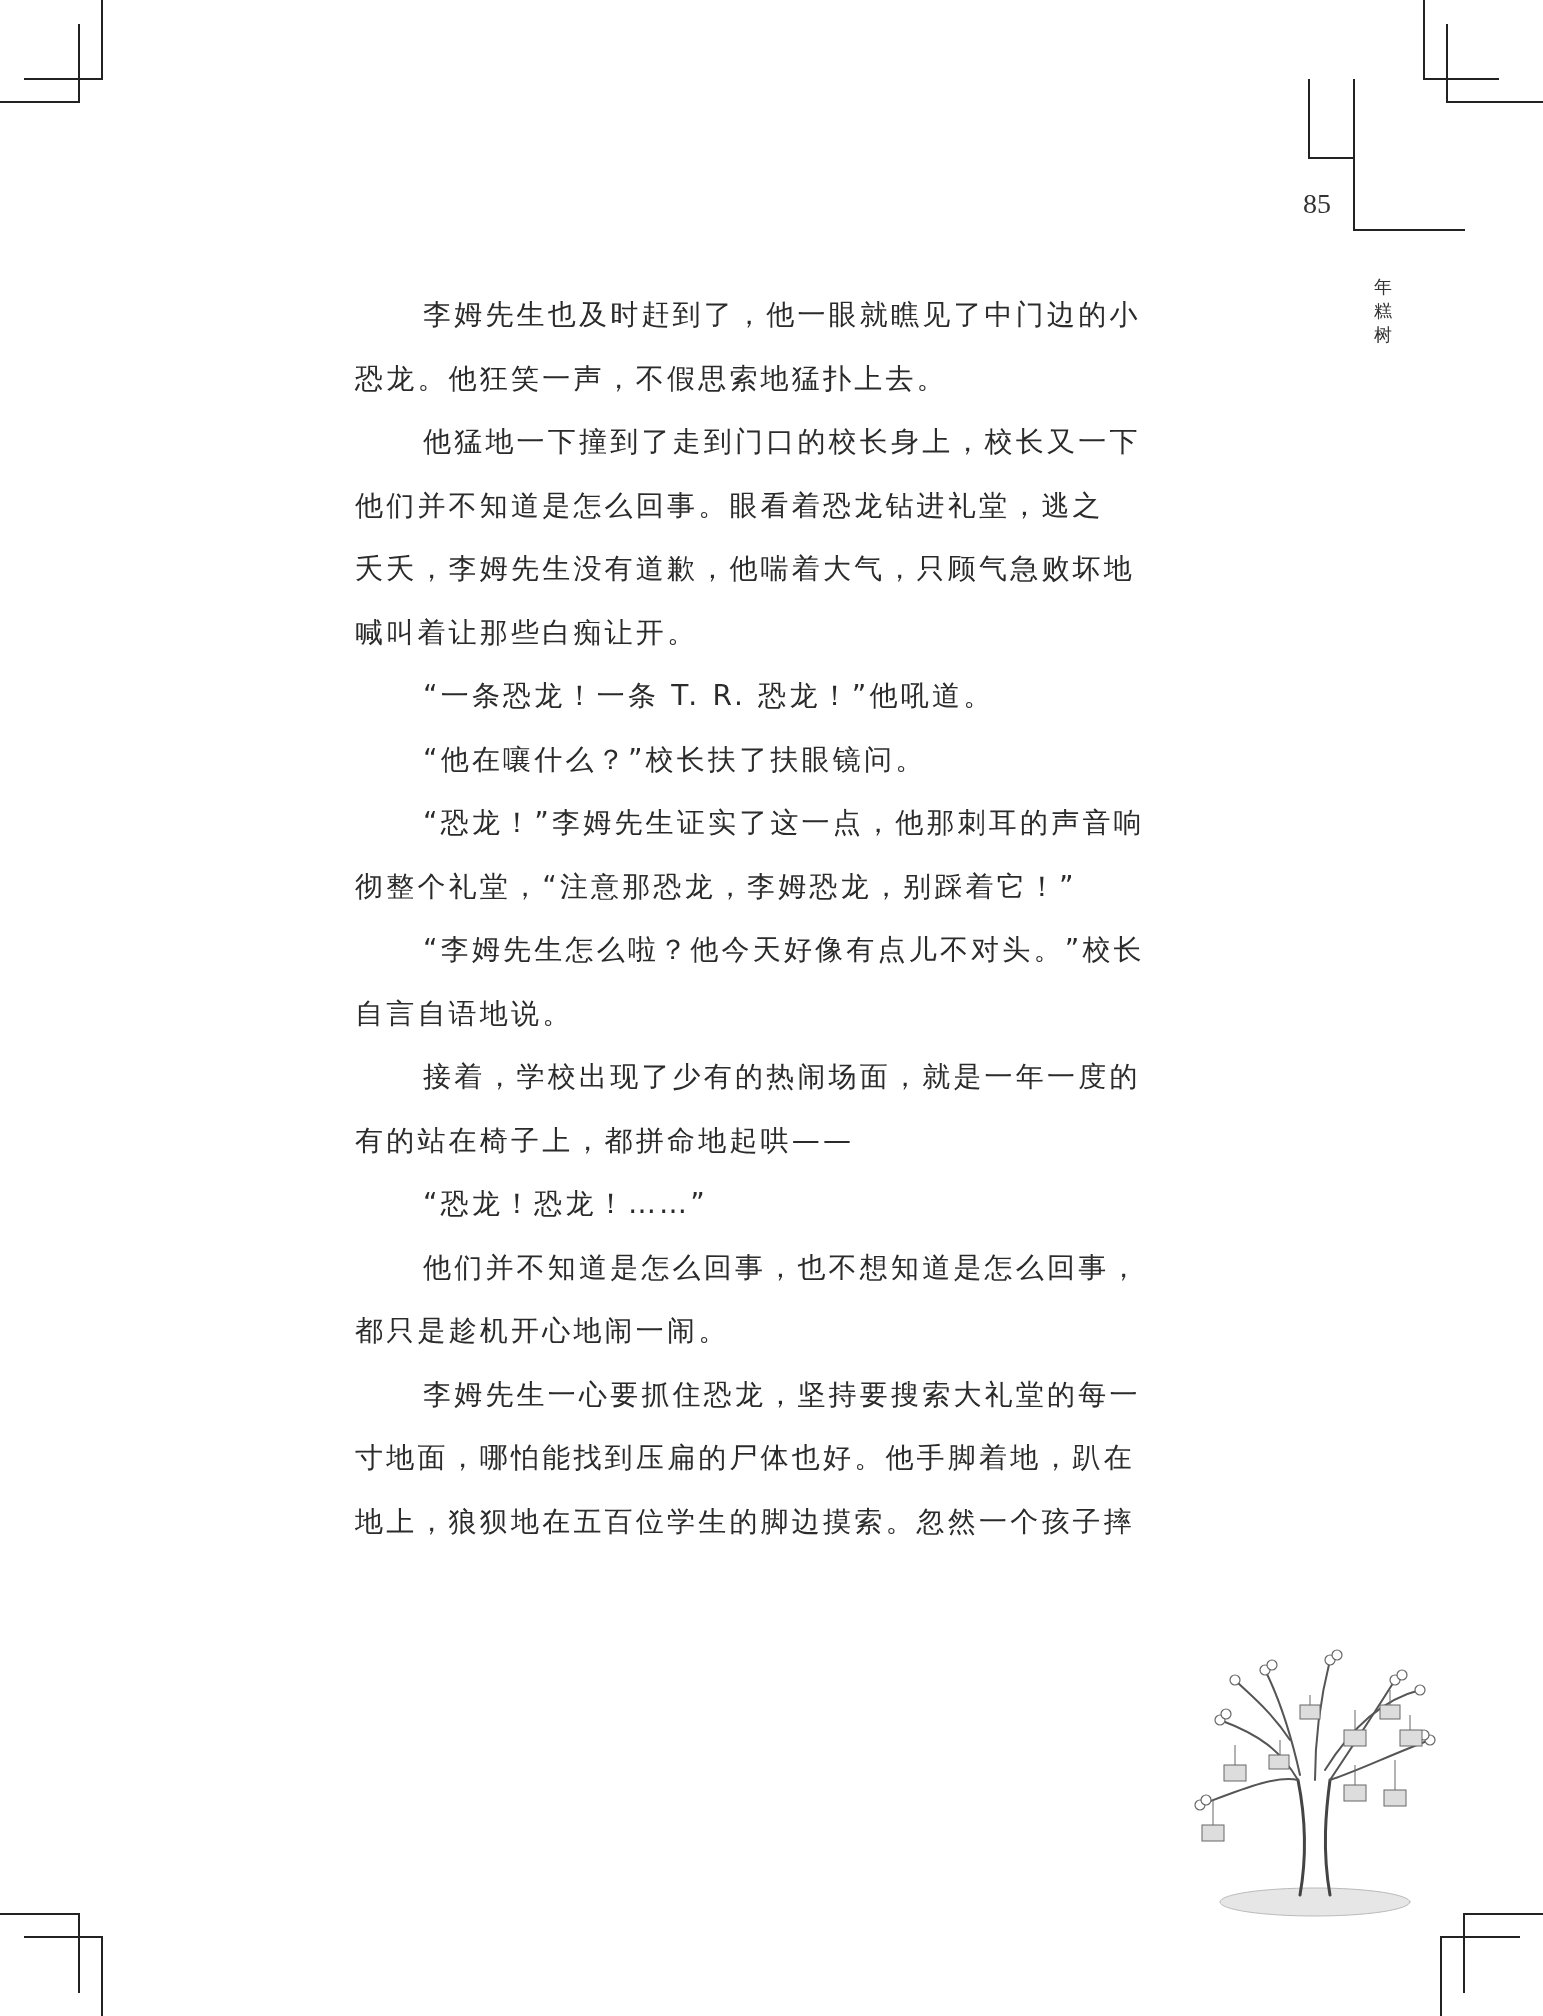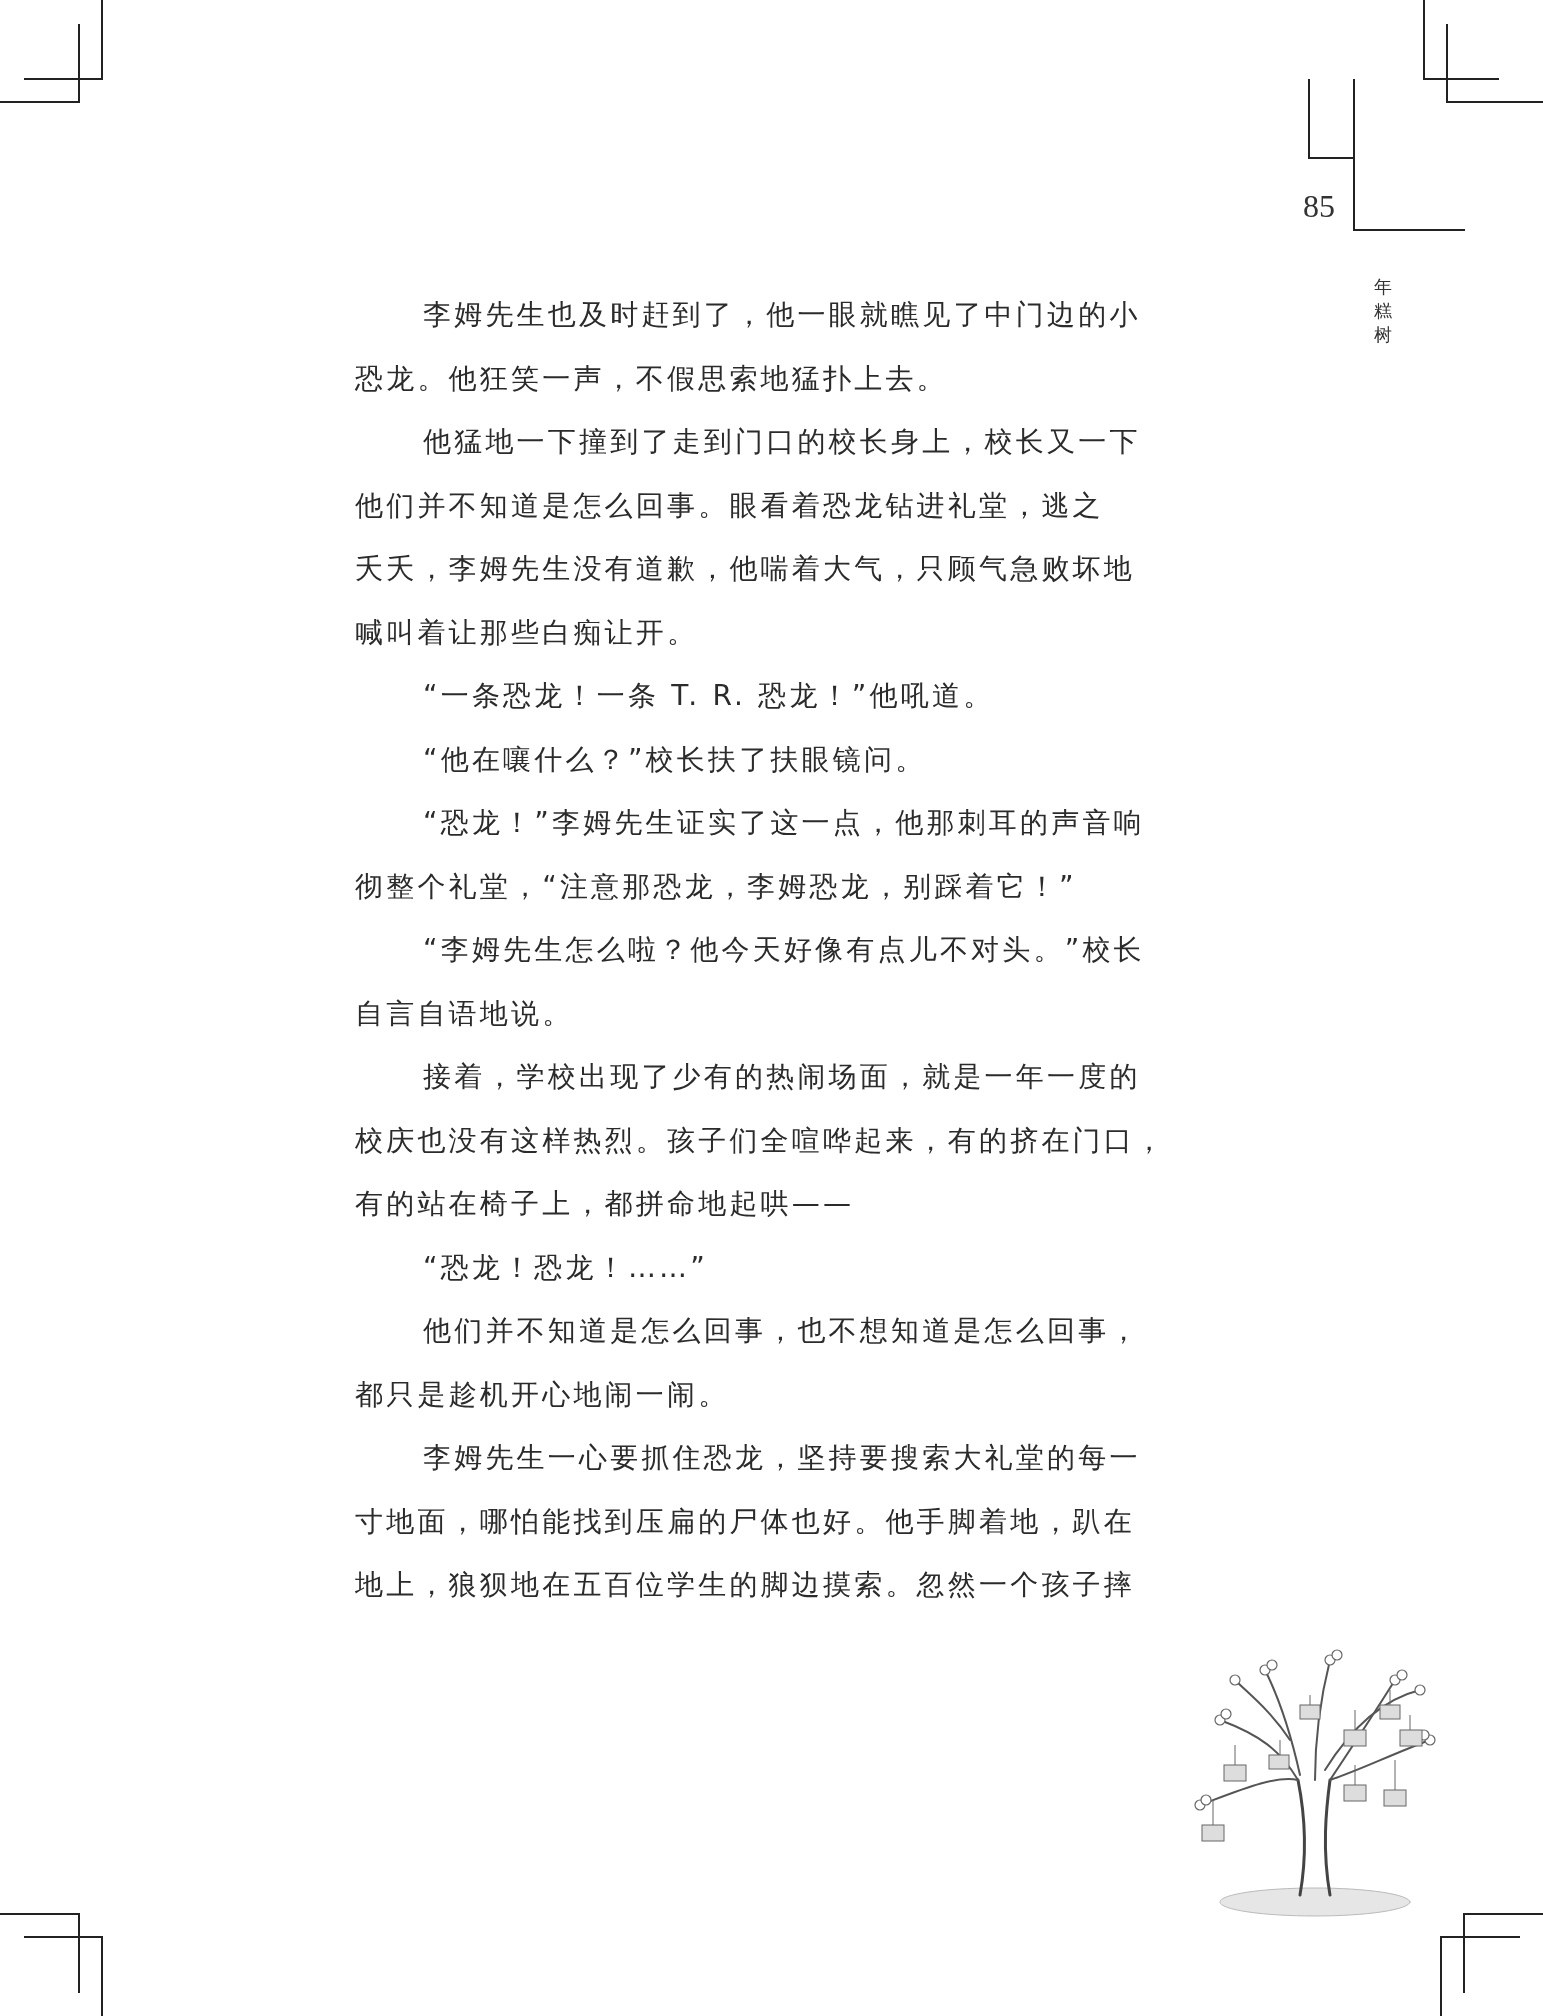--- a/index.html
+++ b/index.html
@@ -2,21 +2,21 @@
 <html><head>
 <meta charset="utf-8">
 <style>
   html, body { margin: 0; padding: 0; background: #ffffff; }
   body { width: 1543px; height: 2016px; position: relative; overflow: hidden;
          font-family: "DejaVu Sans", "Liberation Sans", sans-serif; color: #2a2a2a; }
   .crop { position: absolute; background: #222; }
   .h { height: 2px; }
   .v { width: 2px; }
   .pagenum { position: absolute; left: 1303px; top: 188px; font-family: "Liberation Serif", "DejaVu Serif", serif;
-             font-size: 32px; color: #333; letter-spacing: 0px; }
+             font-size: 28px; color: #333; letter-spacing: 0px; }
   .running-title { position: absolute; left: 1371px; top: 275px; width: 24px; font-size: 18px;
                    line-height: 24px; color: #333; text-align: center; }
   .running-title span { display: block; }
   .body-text { position: absolute; left: 355px; top: 290px; width: 860px; }
   .line { height: 63.5px; font-size: 28px; line-height: 50px; white-space: nowrap; letter-spacing: 3.2px; color: #2b2b2b; }
   .indent { padding-left: 68px; }
   .tree { position: absolute; left: 1180px; top: 1640px; width: 270px; height: 280px; }
 </style>
 </head>
 <body>
@@ -61,21 +61,20 @@
     <div class="line">他们并不知道是怎么回事。眼看着恐龙钻进礼堂，逃之</div>
     <div class="line">夭夭，李姆先生没有道歉，他喘着大气，只顾气急败坏地</div>
     <div class="line">喊叫着让那些白痴让开。</div>
     <div class="line indent">“一条恐龙！一条 T. R. 恐龙！”他吼道。</div>
     <div class="line indent">“他在嚷什么？”校长扶了扶眼镜问。</div>
     <div class="line indent">“恐龙！”李姆先生证实了这一点，他那刺耳的声音响</div>
     <div class="line">彻整个礼堂，“注意那恐龙，李姆恐龙，别踩着它！”</div>
     <div class="line indent">“李姆先生怎么啦？他今天好像有点儿不对头。”校长</div>
     <div class="line">自言自语地说。</div>
     <div class="line indent">接着，学校出现了少有的热闹场面，就是一年一度的</div>
-    <div class="line">校庆也没有这样热烈。孩子们全喧哗起来，有的挤在门口，</div>
     <div class="line">有的站在椅子上，都拼命地起哄——</div>
     <div class="line indent">“恐龙！恐龙！……”</div>
     <div class="line indent">他们并不知道是怎么回事，也不想知道是怎么回事，</div>
     <div class="line">都只是趁机开心地闹一闹。</div>
     <div class="line indent">李姆先生一心要抓住恐龙，坚持要搜索大礼堂的每一</div>
     <div class="line">寸地面，哪怕能找到压扁的尸体也好。他手脚着地，趴在</div>
     <div class="line">地上，狼狈地在五百位学生的脚边摸索。忽然一个孩子摔</div>
   </div>
 
 <svg class="tree" viewBox="0 0 270 280" xmlns="http://www.w3.org/2000/svg">

